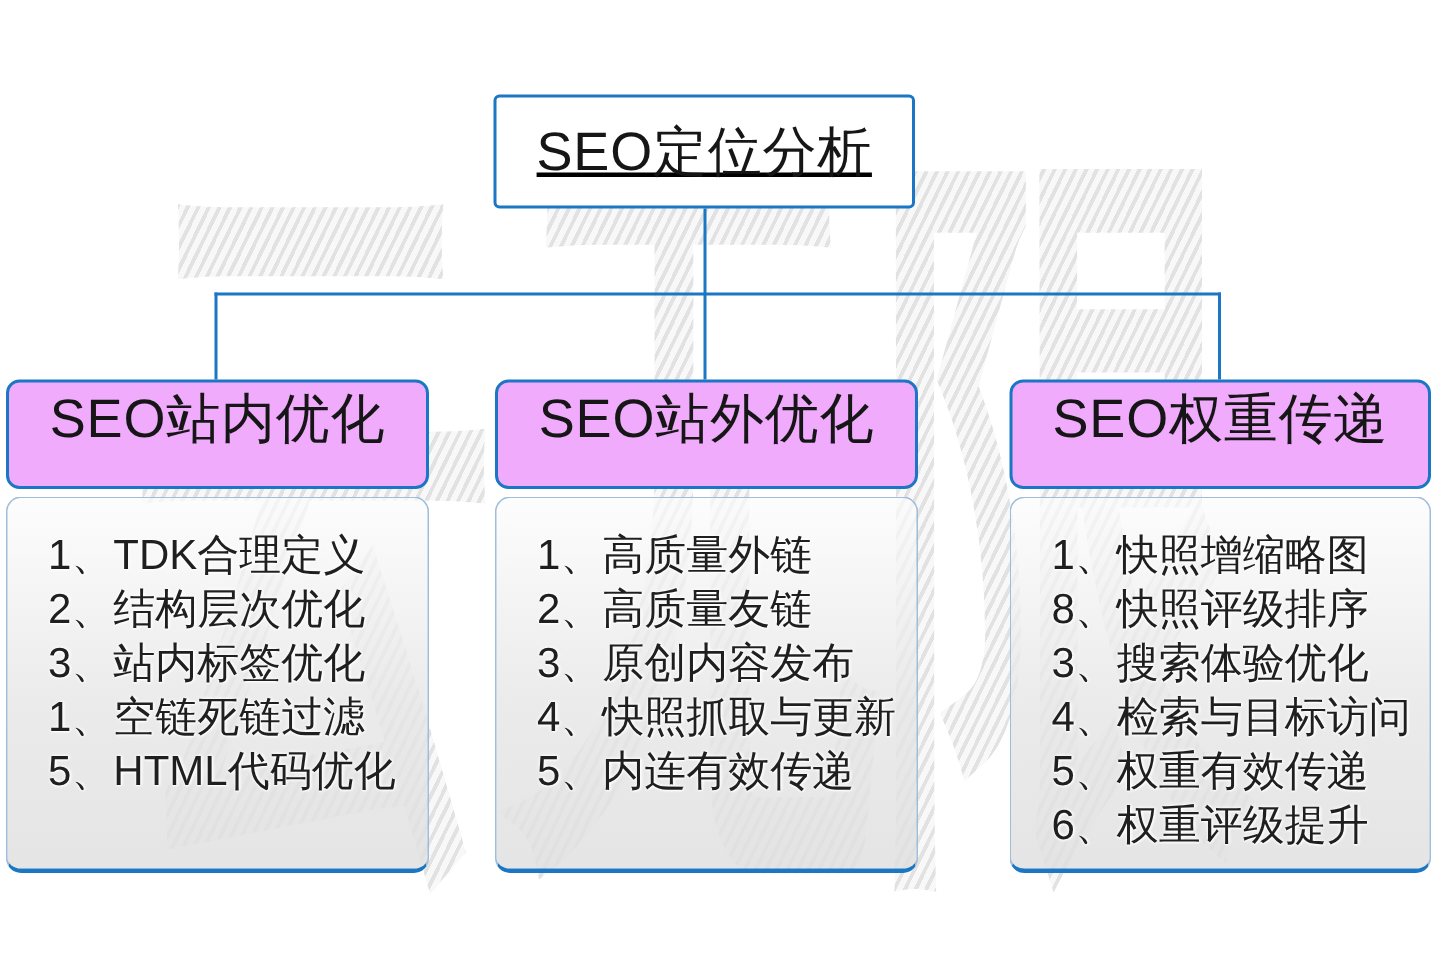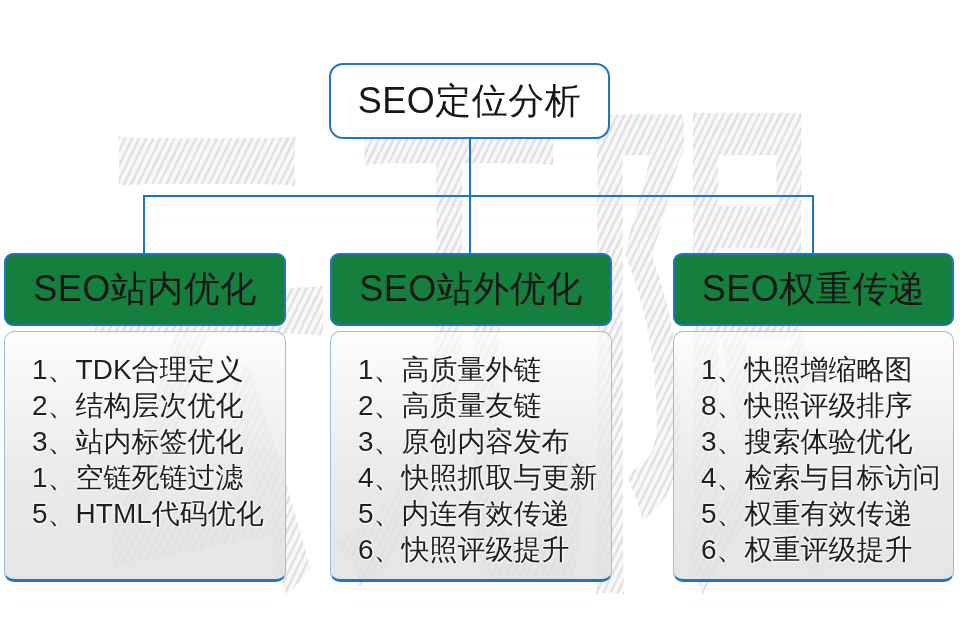--- a/index.html
+++ b/index.html
@@ -48,44 +48,45 @@
   .conn-drop-left  { left: 143px; top: 195px; width: 2px;  height: 58px;  }
   .conn-drop-right { left: 812px; top: 195px; width: 2px;  height: 58px;  }
 
   
   .root-box {
     position: absolute;
     left: 329px; top: 63px;
     width: 281px; height: 76px;
     background: #fff;
     border: 2px solid var(--blue);
-    border-radius: 14px;
+    border-radius: 4px;
     display: flex; align-items: center; justify-content: center;
     z-index: 2;
+    text-decoration: underline;
   }
   .root-box .title-text,
   .col .title-text {
     font-size: 36px;
     color: #161616;
     letter-spacing: 0.5px;
     white-space: nowrap;
   }
 
   
   .col { position: absolute; top: 253px; width: 282px; z-index: 2; }
   .col-0 { left: 4px;   width: 282px; }
   .col-1 { left: 330px; width: 282px; }
   .col-2 { left: 673px; width: 281px; }
 
   .col .header {
     height: 73px;
-    background: #15803d;
+    background: #f0abfc;
     border: 2px solid var(--blue);
     border-radius: 9px;
-    display: flex; align-items: center; justify-content: center;
+    display: flex; justify-content: center;
   }
 
   .col .list {
     margin: 5px 0 0 0;
     padding: 20px 8px 10px 27px;
     height: 251px;
     list-style: none;
     border: 1px solid #9dbdda;
     border-bottom: 3px solid var(--blue);
     border-radius: 10px;
@@ -132,21 +133,20 @@
   <section class="col col-1">
     <div class="header">
       <span class="title-text">SEO站外优化</span>
     </div>
     <ul class="list">
           <li>1、高质量外链</li>
           <li>2、高质量友链</li>
           <li>3、原创内容发布</li>
           <li>4、快照抓取与更新</li>
           <li>5、内连有效传递</li>
-          <li>6、快照评级提升</li>
         </ul>
   </section>
 
   <section class="col col-2">
     <div class="header">
       <span class="title-text">SEO权重传递</span>
     </div>
     <ul class="list">
           <li>1、快照增缩略图</li>
           <li>8、快照评级排序</li>

